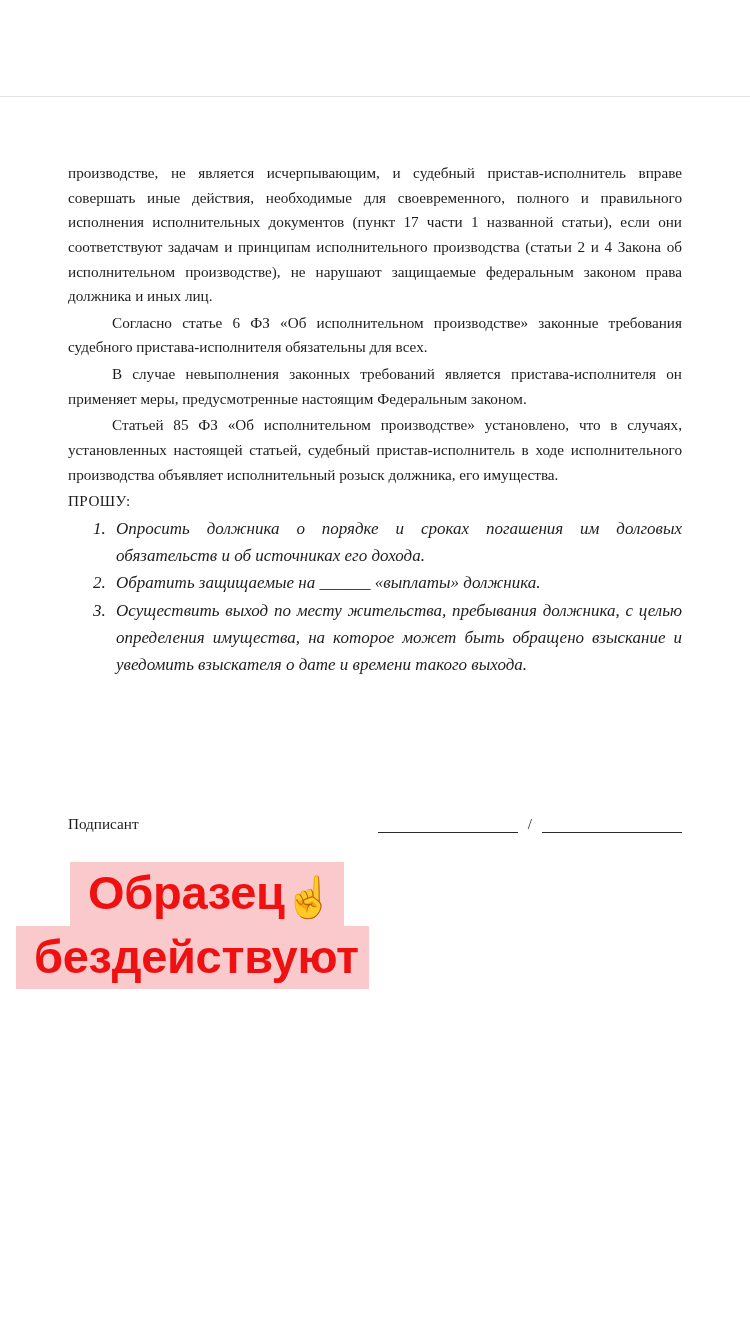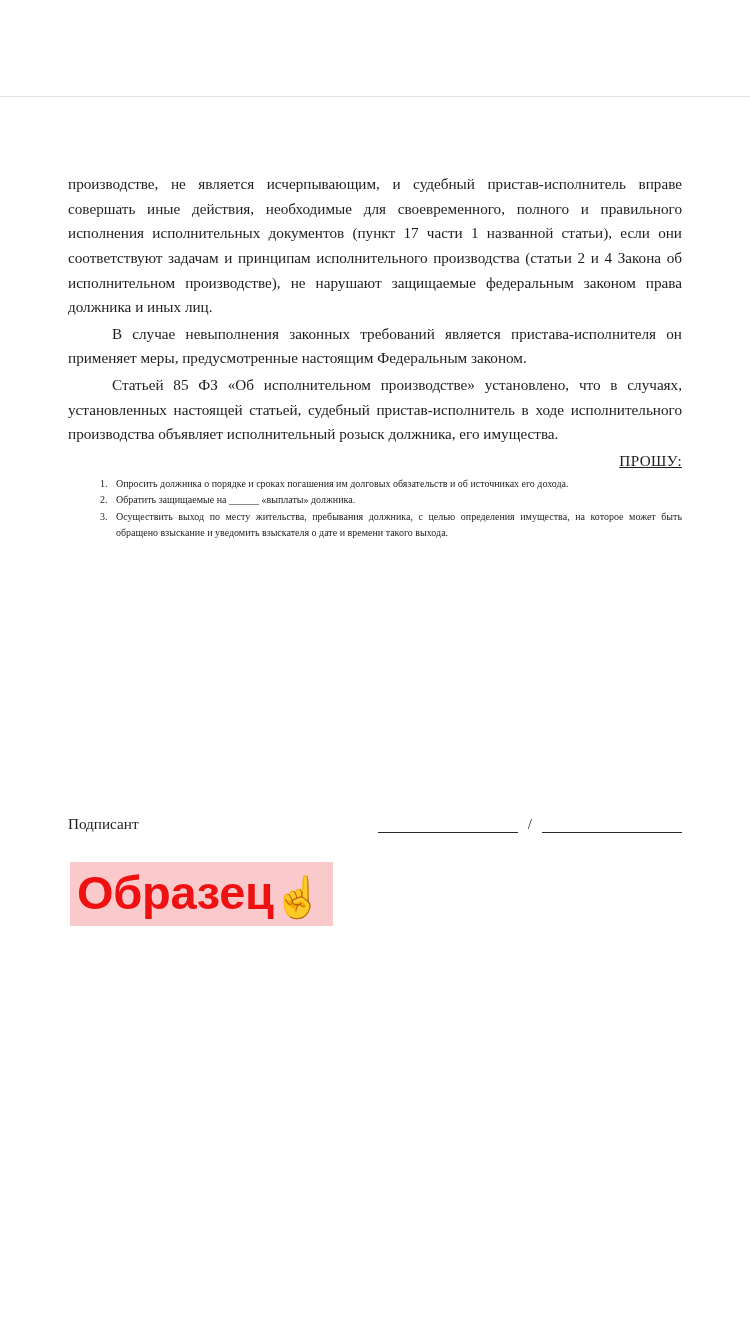--- a/index.html
+++ b/index.html
@@ -31,47 +31,47 @@
   .doc-sheet {
     position: absolute;
     top: 97px;
     left: 0;
     width: 750px;
     height: 1236px;
     background: #ffffff;
   }
   .doc-body {
     position: absolute;
-    top: 75px;
+    top: 64px;
     left: 68px;
     width: 614px;
     font-size: 15.2px;
     line-height: 1.62;
     color: #1c1c1c;
     text-align: justify;
     text-justify: inter-word;
   }
   .doc-body p {
     margin: 0 0 2px 0;
   }
   .p-indent {
     text-indent: 44px;
   }
   .center-label {
-    text-align: right;
+    text-align: left;
     margin: 12px 0 4px 0;
     letter-spacing: 0.4px;
-    text-decoration: underline;
   }
   ol.requests {
     margin: 2px 0 0 0;
     padding-left: 42px;
-    font-size: 10px;
+    font-size: 17px;
     line-height: 1.58;
     text-align: justify;
+    font-style: italic;
   }
   ol.requests li {
     margin-bottom: 1px;
     padding-left: 6px;
   }
   .sign-row {
     position: absolute;
     top: 718px;
     left: 68px;
     width: 614px;
@@ -110,21 +110,21 @@
     background: #f9c9cc;
     color: #ef1111;
     font-family: "Liberation Sans", sans-serif;
     font-weight: bold;
     font-size: 47px;
     line-height: 1.22;
     letter-spacing: -0.3px;
     display: block;
     width: max-content;
     max-width: 470px;
-    padding: 2px 10px 4px 7px;
+    padding: 2px 10px 4px 18px;
     white-space: nowrap;
   }
   .ovl-1 {
     margin-left: 54px;
   }
   .ovl-2 {
     margin-left: 20px;
   }
   .ovl-3 {
     margin-left: 0px;
@@ -146,20 +146,21 @@
 <body>
 
 <div class="page">
 
   <div class="top-band"></div>
 
   <div class="doc-sheet">
 
     <div class="doc-body">
       <p>производстве, не является исчерпывающим, и судебный пристав-исполнитель вправе совершать иные действия, необходимые для своевременного, полного и правильного исполнения исполнительных документов (пункт 17 части 1 названной статьи), если они соответствуют задачам и принципам исполнительного производства (статьи 2 и 4 Закона об исполнительном производстве), не нарушают защищаемые федеральным законом права должника и иных лиц.</p>
+      <p class="p-indent">Согласно статье 6 ФЗ «Об исполнительном производстве» законные требования судебного пристава-исполнителя обязательны для всех.</p>
       <p class="p-indent">В случае невыполнения законных требований является пристава-исполнителя он применяет меры, предусмотренные настоящим Федеральным законом.</p>
       <p class="p-indent">Статьей 85 ФЗ «Об исполнительном производстве» установлено, что в случаях, установленных настоящей статьей, судебный пристав-исполнитель в ходе исполнительного производства объявляет исполнительный розыск должника, его имущества.</p>
 
       <p class="center-label">ПРОШУ:</p>
 
       <ol class="requests">
         <li>Опросить должника о порядке и сроках погашения им долговых обязательств и об источниках его дохода.</li>
         <li>Обратить защищаемые на ______ «выплаты» должника.</li>
         <li>Осуществить выход по месту жительства, пребывания должника, с целью определения имущества, на которое может быть обращено взыскание и уведомить взыскателя о дате и времени такого выхода.</li>
       </ol>
@@ -171,17 +172,18 @@
         <span class="sign-line"></span>
         <span class="slash">/</span>
         <span class="sign-line"></span>
       </span>
     </div>
 
   </div>
 
   <div class="overlay-block">
     <span class="ovl ovl-1"><span>Образец</span><span class="point-emoji">☝️</span></span>
+    <span class="ovl ovl-3">бездействуют</span>
   </div>
 
   <div class="bottom-fill"></div>
 
 </div>
 
 </body></html>

